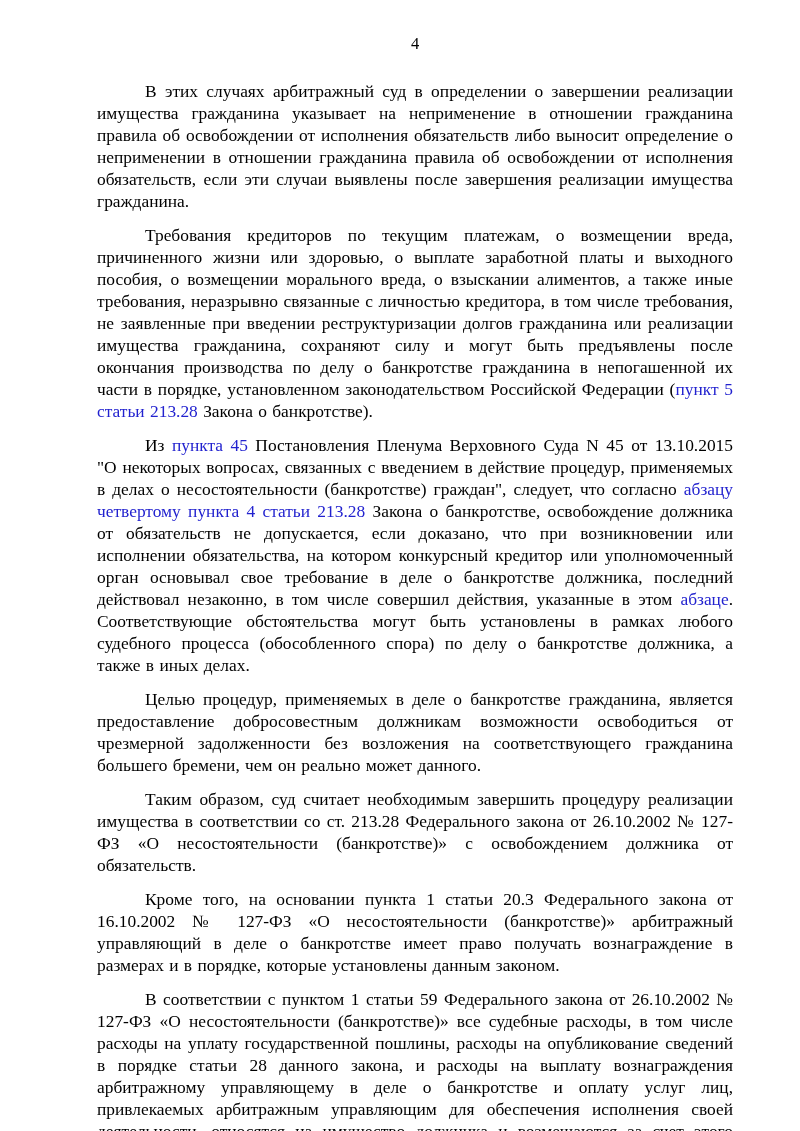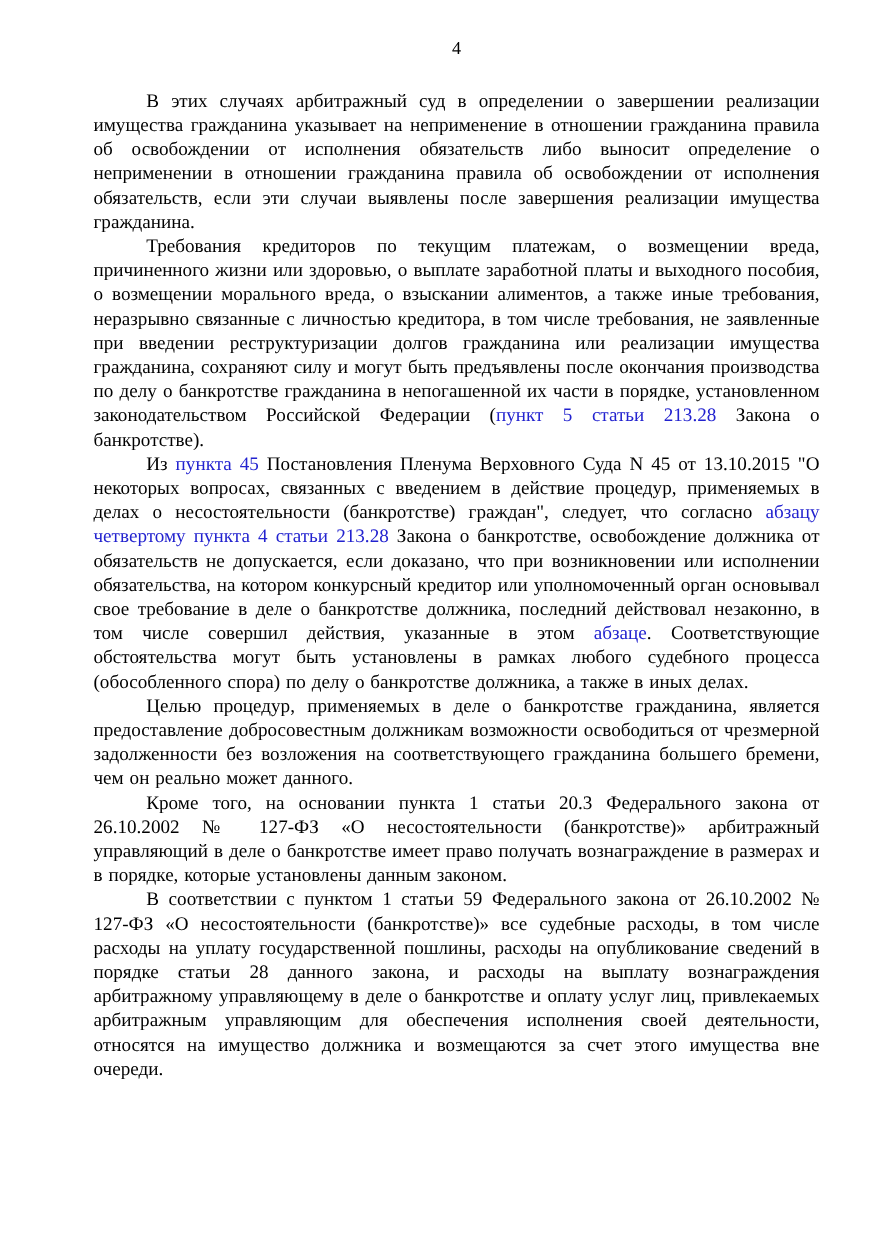--- a/index.html
+++ b/index.html
@@ -20,21 +20,21 @@
     height: 1131px;
     padding: 34px 55px 0 85px;
   }
   .page-number {
     text-align: center;
     font-size: 16.5px;
     line-height: 20px;
     margin: 0 0 26px 0;
   }
   .doc-body p.para {
-    margin: 0;
+    margin: 12px;
     padding: 0;
     font-size: 17.4px;
     line-height: 22px;
     text-align: justify;
     text-indent: 48px;
     word-spacing: 1px;
   }
   .doc-body p.para span.link {
     color: var(--link-color, #2222cf);
     cursor: pointer;
@@ -43,16 +43,17 @@
 </head>
 <body style="color: rgb(0, 0, 0); background: rgb(255, 255, 255);">
 
 <div class="page">
   <div class="page-number">4</div>
   <div class="doc-body">
       <p class="para"><span>В этих случаях арбитражный суд в определении о завершении реализации имущества гражданина указывает на неприменение в отношении гражданина правила об освобождении от исполнения обязательств либо выносит определение о неприменении в отношении гражданина правила об освобождении от исполнения обязательств, если эти случаи выявлены после завершения реализации имущества гражданина.</span></p>
       <p class="para"><span>Требования кредиторов по текущим платежам, о возмещении вреда, причиненного жизни или здоровью, о выплате заработной платы и выходного пособия, о возмещении морального вреда, о взыскании алиментов, а также иные требования, неразрывно связанные с личностью кредитора, в том числе требования, не заявленные при введении реструктуризации долгов гражданина или реализации имущества гражданина, сохраняют силу и могут быть предъявлены после окончания производства по делу о банкротстве гражданина в непогашенной их части в порядке, установленном законодательством Российской Федерации (</span><span class="link">пункт 5 статьи 213.28</span><span> Закона о банкротстве).</span></p>
       <p class="para"><span>Из </span><span class="link">пункта 45</span><span> Постановления Пленума Верховного Суда N 45 от 13.10.2015 "О некоторых вопросах, связанных с введением в действие процедур, применяемых в делах о несостоятельности (банкротстве) граждан", следует, что согласно </span><span class="link">абзацу четвертому пункта 4 статьи 213.28</span><span> Закона о банкротстве, освобождение должника от обязательств не допускается, если доказано, что при возникновении или исполнении обязательства, на котором конкурсный кредитор или уполномоченный орган основывал свое требование в деле о банкротстве должника, последний действовал незаконно, в том числе совершил действия, указанные в этом </span><span class="link">абзаце</span><span>. Соответствующие обстоятельства могут быть установлены в рамках любого судебного процесса (обособленного спора) по делу о банкротстве должника, а также в иных делах.</span></p>
       <p class="para"><span>Целью процедур, применяемых в деле о банкротстве гражданина, является предоставление добросовестным должникам возможности освободиться от чрезмерной задолженности без возложения на соответствующего гражданина большего бремени, чем он реально может данного.</span></p>
-      <p class="para"><span>Кроме того, на основании пункта 1 статьи 20.3 Федерального закона от 26.10.2002 № 127-ФЗ «О несостоятельности (банкротстве)» арбитражный управляющий в деле о банкротстве имеет право получать вознаграждение в размерах и в порядке, которые установлены данным законом.</span></p>
+      <p class="para"><span>Таким образом, суд считает необходимым завершить процедуру реализации имущества в соответствии со ст. 213.28 Федерального закона от 26.10.2002 № 127-ФЗ «О несостоятельности (банкротстве)» с освобождением должника от обязательств.</span></p>
+      <p class="para"><span>Кроме того, на основании пункта 1 статьи 20.3 Федерального закона от 16.10.2002 № 127-ФЗ «О несостоятельности (банкротстве)» арбитражный управляющий в деле о банкротстве имеет право получать вознаграждение в размерах и в порядке, которые установлены данным законом.</span></p>
       <p class="para"><span>В соответствии с пунктом 1 статьи 59 Федерального закона от 26.10.2002 № 127-ФЗ «О несостоятельности (банкротстве)» все судебные расходы, в том числе расходы на уплату государственной пошлины, расходы на опубликование сведений в порядке статьи 28 данного закона, и расходы на выплату вознаграждения арбитражному управляющему в деле о банкротстве и оплату услуг лиц, привлекаемых арбитражным управляющим для обеспечения исполнения своей деятельности, относятся на имущество должника и возмещаются за счет этого имущества вне очереди.</span></p>
     </div>
 </div>
 
 </body></html>

